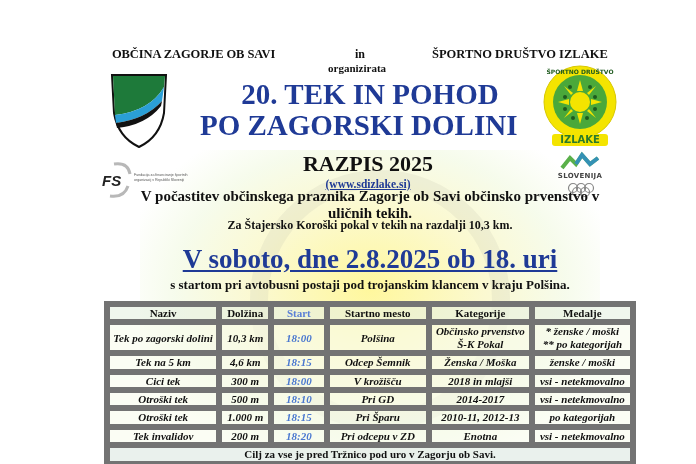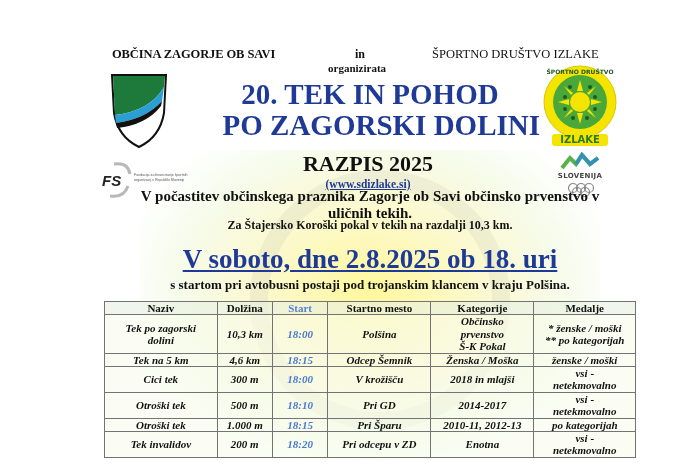--- a/index.html
+++ b/index.html
@@ -13,44 +13,44 @@
     pointer-events:none;
   }
   .watermark {
     position:absolute; left:250px; top:170px; width:260px; height:260px;
     border-radius:50%; border:18px solid rgba(190,190,170,0.18); box-sizing:border-box; pointer-events:none;
   }
   .abs { position:absolute; }
   .org-left { left:112px; top:47px; font-size:12.5px; font-weight:bold; letter-spacing:-0.1px; }
   .org-in { left:355px; top:47px; font-size:12px; font-weight:bold; }
   .org-organ { left:328px; top:62px; font-size:11px; font-weight:bold; }
-  .org-right { left:432px; top:47px; font-size:12.5px; font-weight:normal; }
+  .org-right { left:432px; top:47px; font-size:12.5px; font-weight:bold; }
   .title1 { left:200px; top:78px; width:340px; text-align:center; font-size:29px; font-weight:bold; color:#1f3a96; line-height:32px; }
-  .title2 { left:200px; top:109px; width:340px; text-align:right; font-size:29px; font-weight:bold; color:#1f3a96; line-height:32px; }
+  .title2 { left:200px; top:109px; width:340px; text-align:left; font-size:29px; font-weight:bold; color:#1f3a96; line-height:32px; }
   .razpis { left:268px; top:151px; width:200px; text-align:center; font-size:22px; font-weight:bold; }
   .web { left:268px; top:178px; width:200px; text-align:center; font-size:11.5px; font-weight:bold; color:#1f3a96; text-decoration:underline; }
   .intro1 { left:120px; top:188px; width:500px; text-align:center; font-size:15px; font-weight:bold; }
   .intro2 { left:120px; top:218px; width:500px; text-align:center; font-size:12px; font-weight:bold; }
   .date { left:110px; top:243px; width:520px; text-align:center; font-size:27px; font-weight:bold; color:#1f3a96; text-decoration:underline; line-height:32px; }
   .start { left:110px; top:277px; width:520px; text-align:center; font-size:13px; font-weight:bold; }
 
   .shield { left:110px; top:73px; width:58px; height:76px; }
   .fslogo { left:100px; top:160px; width:120px; height:40px; }
   .fstext { font-family:"Liberation Sans", sans-serif; font-size:3.6px; color:#555; position:absolute; left:34px; top:13px; width:70px; line-height:5px; }
   .sdlogo { left:543px; top:65px; width:74px; height:74px; }
   .izlake { left:552px; top:134px; width:56px; height:12px; background:#f4e400; border-radius:3px; font-family:"DejaVu Sans", sans-serif; font-weight:bold; font-size:10px; color:#2a7a2a; text-align:center; line-height:12px; }
   .slo { left:560px; top:150px; width:40px; height:22px; }
   .slotext { left:545px; top:172px; width:70px; text-align:center; font-family:"DejaVu Sans", sans-serif; font-size:7px; font-weight:bold; color:#444; letter-spacing:0.3px; }
   .rings { left:566px; top:182px; width:30px; height:16px; }
 
   table.events {
     position:absolute; left:104px; top:301px; width:532px; border-collapse:collapse;
     font-size:11px; font-weight:bold; font-style:italic;
   }
-  table.events td, table.events th { border:1px solid #737373; text-align:center; padding:0 9px; line-height:12.4px; }
+  table.events td, table.events th { border:6px solid #737373; text-align:center; padding:0 3px; line-height:12.4px; }
   table.events th { font-style:normal; font-size:11px; background:rgba(230,240,225,0.6); }
   table.events th.col-start { color:#5a7fd6; }
   table.events td.time { color:#4a78d0; }
   table.events tr.row td { background:rgba(248,252,235,0.55); }
   table.events td.footer { font-style:normal; background:rgba(225,235,230,0.7); }
 </style>
 </head>
 <body>
 
 <div class="bgwash"></div>
@@ -190,14 +190,17 @@
     <td>po kategorijah</td>
   </tr>
   <tr class="row">
     <td>Tek invalidov</td>
     <td>200 m</td>
     <td class="time">18:20</td>
     <td>Pri odcepu v ZD</td>
     <td>Enotna</td>
     <td>vsi - netekmovalno</td>
   </tr>
+  <tr>
+    <td class="footer" colspan="6">Cilj za vse je pred Tržnico pod uro v Zagorju ob Savi.</td>
+  </tr>
 </tbody>
   </table>
 
 </body></html>

